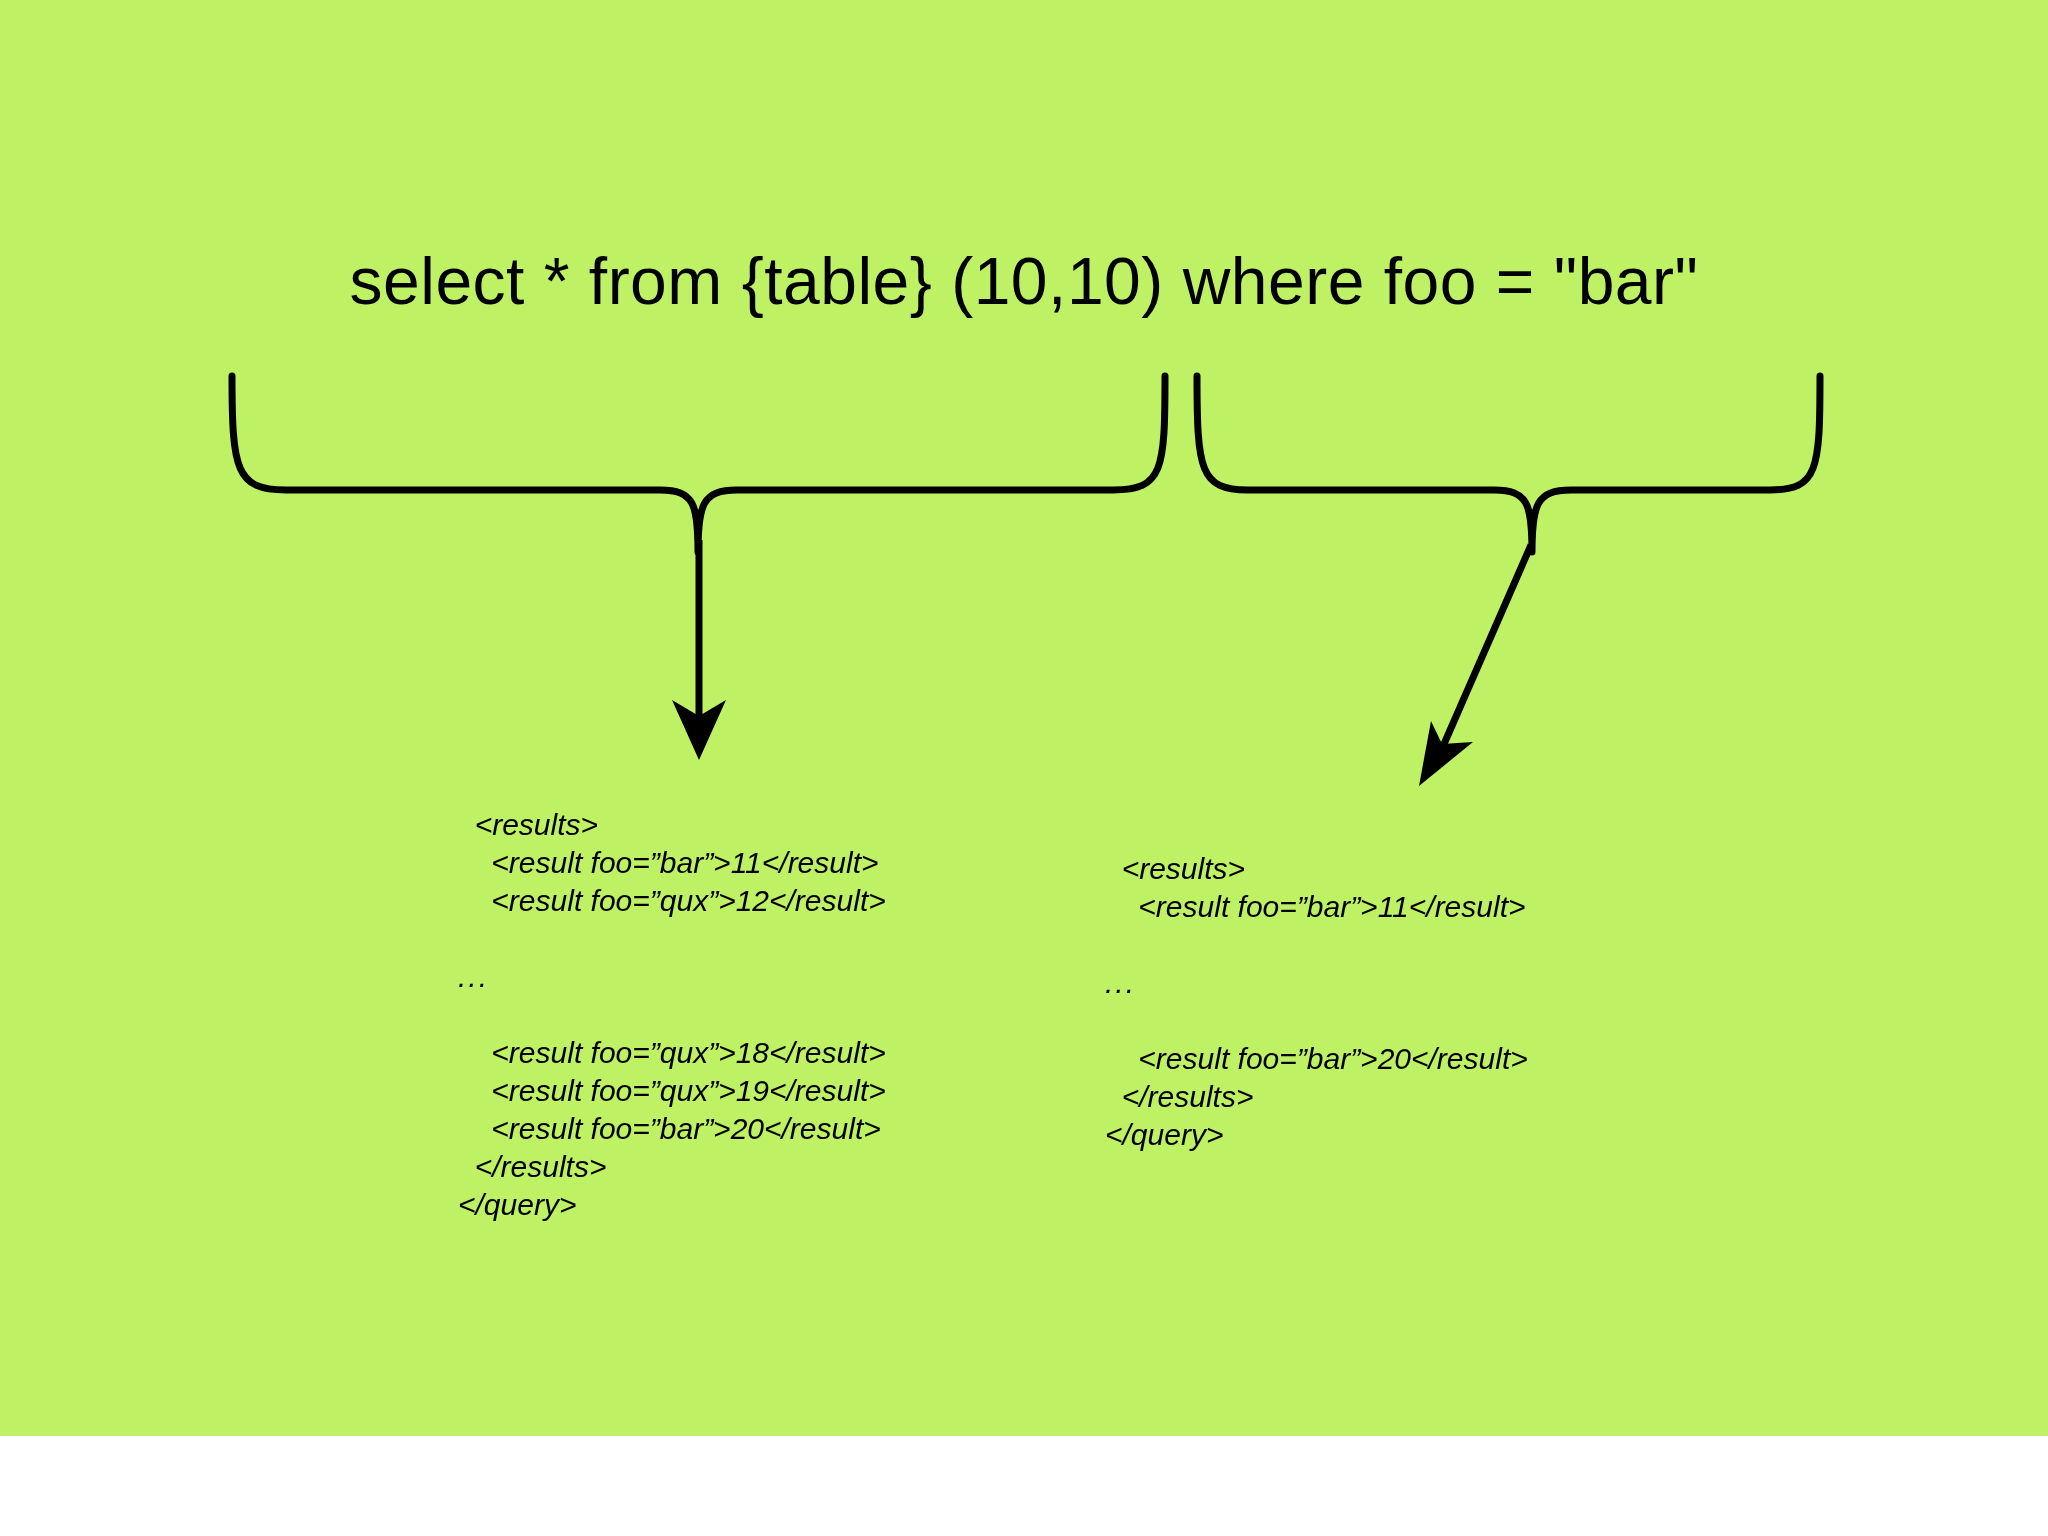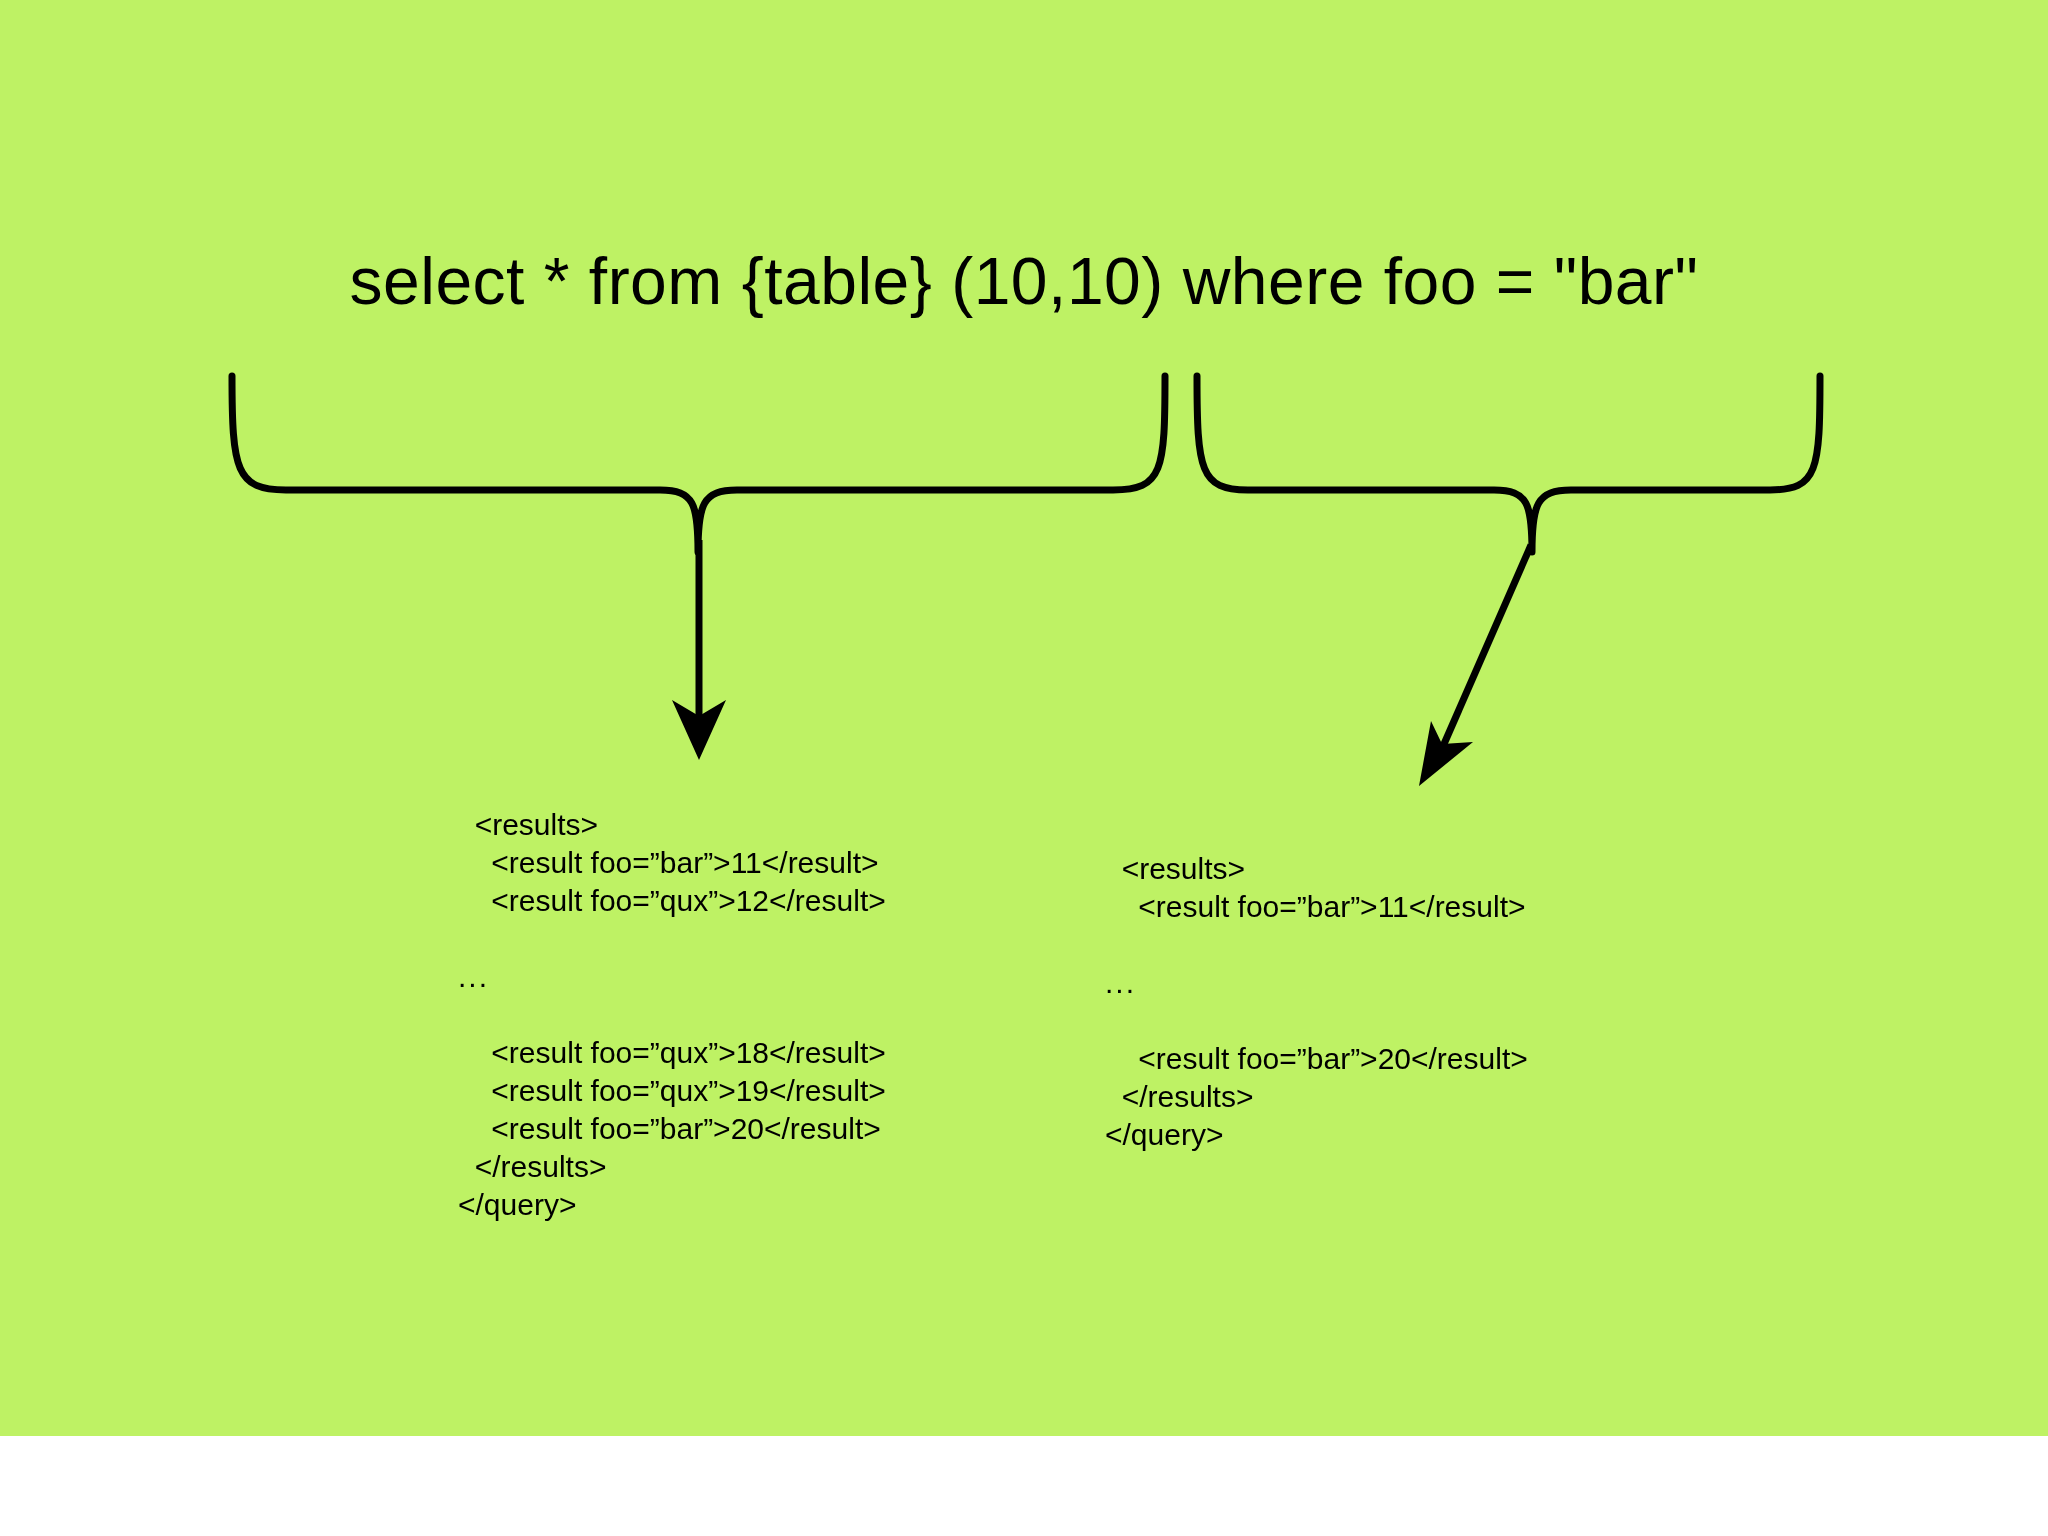--- a/index.html
+++ b/index.html
@@ -54,20 +54,21 @@
     line-height: 38px;
     white-space: pre;
   }
   #left-code-block  { left: 458px; top: 806px; }
   #right-code-block { left: 1105px; top: 850px; }
 
   .code-line {
     white-space: pre;
     display: block;
     height: 38px;
+    font-style: italic;
   }
   .code-line.blank { color: transparent; }
   .code-line.ellipsis { letter-spacing: 2px; }
 </style>
 </head>
 <body>
 
 <div id="canvas">
 
   <div id="query-title">select * from {table} (10,10) where foo = "bar"</div>

